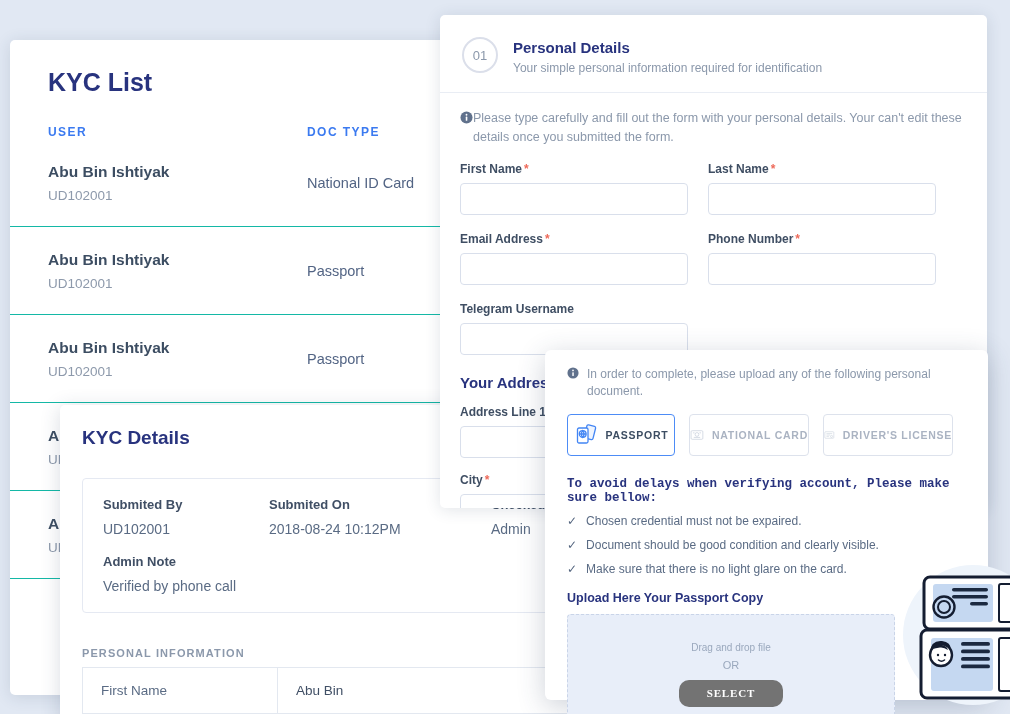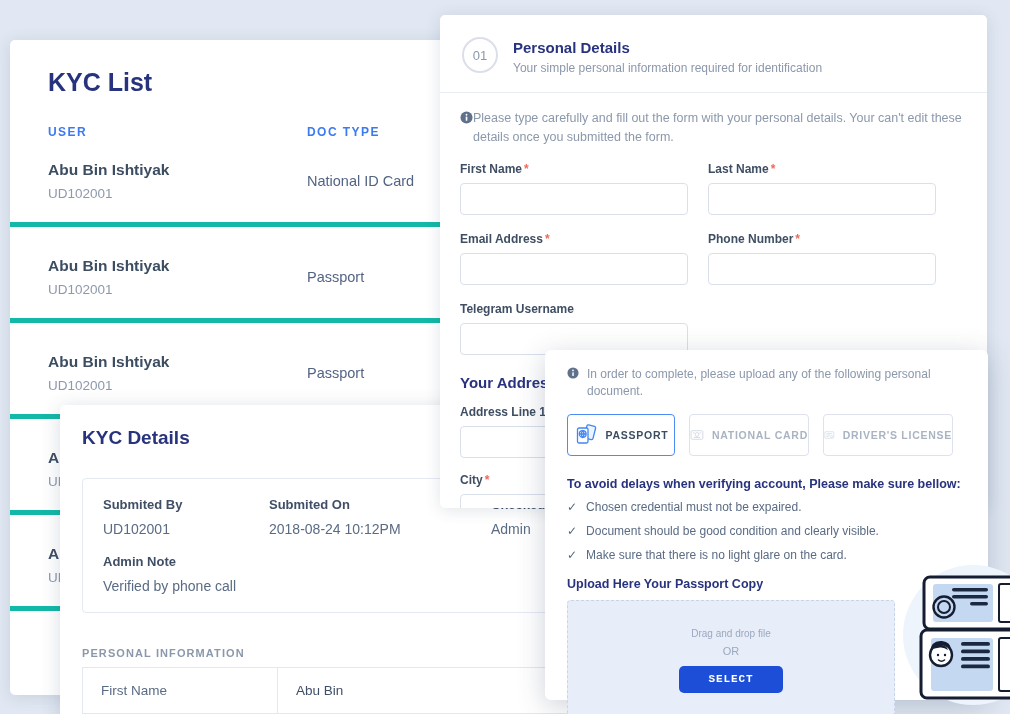--- a/index.html
+++ b/index.html
@@ -8,21 +8,21 @@
   #page { position:relative; width:1010px; height:714px; background:#e1e8f3; overflow:hidden; }
 
   .card { position:absolute; background:#fff; border-radius:5px; box-shadow:0 2px 16px rgba(46,62,92,.14); }
 
   
   .kyc-list { left:10px; top:40px; width:452px; height:655px; z-index:1; }
   .kyc-list .inner { padding:28px 0 0 0; }
   .kyc-list h1 { font-size:25px; font-weight:700; color:#28337e; padding:0 38px; }
   .list-head { display:grid; grid-template-columns:259px 1fr; padding:0 38px; margin-top:28px; }
   .list-head span { font-size:12px; font-weight:700; letter-spacing:.12em; color:#3b7af0; }
-  .list-row { display:grid; grid-template-columns:259px 1fr; align-items:center; height:88px; margin:0 20px 8px 0; padding:0 18px 0 38px; border-bottom:5px solid #14b8a6; cursor:pointer; }
+  .list-row { display:grid; grid-template-columns:259px 1fr; align-items:center; height:88px; margin:0 20px 0 0; padding:0 18px 0 38px; border-bottom:1px solid #14b8a6; cursor:pointer; }
   .list-row .u-name { font-size:15.5px; font-weight:700; color:#3c4d62; }
   .list-row .u-id { font-size:13.5px; color:#8d99ab; margin-top:7px; }
   .list-row .u-doc { font-size:14.5px; color:#526484; }
 
   
   .kyc-details { left:60px; top:405px; width:645px; height:320px; z-index:2; box-shadow:0 3px 20px rgba(46,62,92,.18); overflow:hidden; }
   .kyc-details .inner { padding:22px 22px; }
   .kyc-details h2 { font-size:19px; font-weight:700; color:#28337e; }
   .kd-box { margin-top:29px; width:590px; border:1px solid #e5e9f2; border-radius:4px; padding:18px 20px 18px; }
   .kd-cols { display:flex; }
@@ -58,28 +58,28 @@
   .upload-panel { left:545px; top:350px; width:443px; height:350px; z-index:4; border-radius:6px; box-shadow:0 6px 28px rgba(46,62,92,.24); }
   .up-inner { padding:16px 22px; }
   .up-note { display:flex; gap:8px; font-size:12px; color:#8b98ab; line-height:1.4; }
   .up-note svg { margin-top:1px; flex:none; }
   .doc-row { display:flex; gap:14px; margin-top:14px; }
   .doc-btn { height:42px; border:1px solid #dde2ec; border-radius:4px; background:#fff; display:flex; align-items:center; justify-content:center; gap:8px; cursor:pointer; }
   .doc-btn span { font-size:10.5px; font-weight:700; letter-spacing:.07em; color:#aab3c2; white-space:nowrap; }
   .doc-btn.active { border:1.5px solid #4d8cf6; }
   .doc-btn.active span { color:#3c4d62; }
   .doc-b1 { width:108px; } .doc-b2 { width:120px; } .doc-b3 { width:130px; }
-  .up-instr-title { margin-top:21px; font-size:12.5px; font-weight:700; color:#28337e; }
+  .up-instr-title { margin-top:21px; font-size:12.5px; font-weight:700; color:#28337e;font-family:Liberation Mono, monospace; }
   .up-check { display:flex; gap:9px; margin-top:9px; font-size:12px; color:#5a6b84; line-height:1.25; }
   .up-check .tick { color:#54657f; font-size:12px; }
   .up-upload-title { margin-top:14px; font-size:12.5px; font-weight:700; color:#28337e; }
   .dropzone { margin-top:9px; width:328px; height:116px; background:#e8eef9; border:1px dashed #c9d4e8; border-radius:4px; text-align:center; padding-top:27px; cursor:pointer; }
   .dz-line { font-size:10px; color:#9aa8bd; }
   .dz-or { font-size:11px; color:#9aa8bd; margin-top:6px; }
-  .select-btn { margin-top:9px; width:104px; height:27px; background:#1d4ed8; color:#fff; border:none; border-radius:5px; font-size:11px; font-weight:700; letter-spacing:.08em; font-family:Liberation Mono, monospace; cursor:pointer; }
+  .select-btn { margin-top:9px; width:104px; height:27px; background:#737373; color:#fff; border:none; border-radius:10px; font-size:11px; font-weight:700; letter-spacing:.08em; font-family:Liberation Serif, serif; cursor:pointer; }
 
   
   .illustration { position:absolute; left:900px; top:560px; width:120px; height:154px; z-index:5; }
 </style>
 </head>
 <body>
 
 <div id="page">
 
   <section class="card kyc-list">

